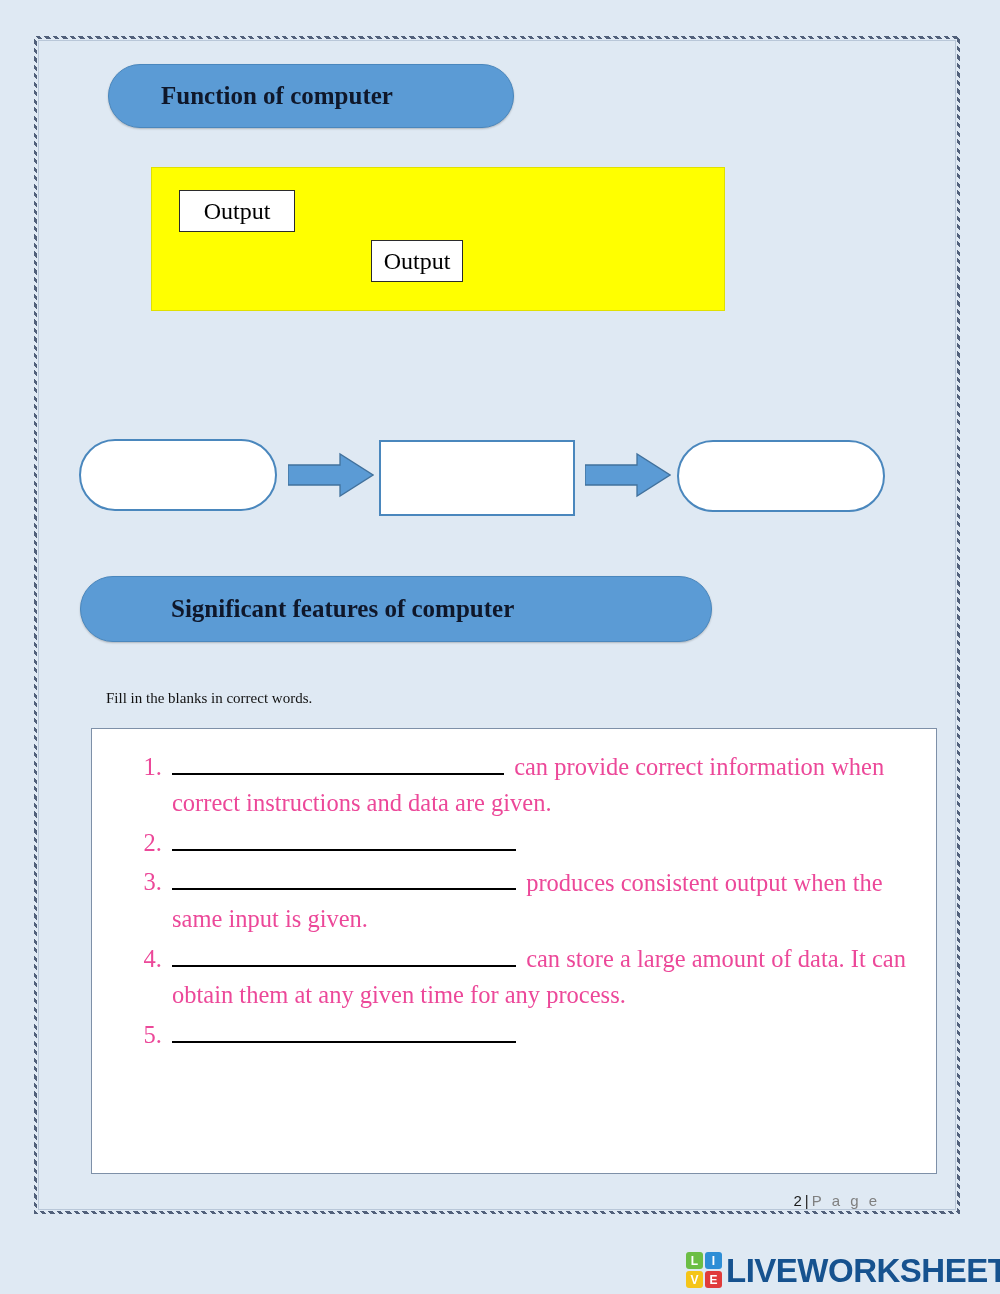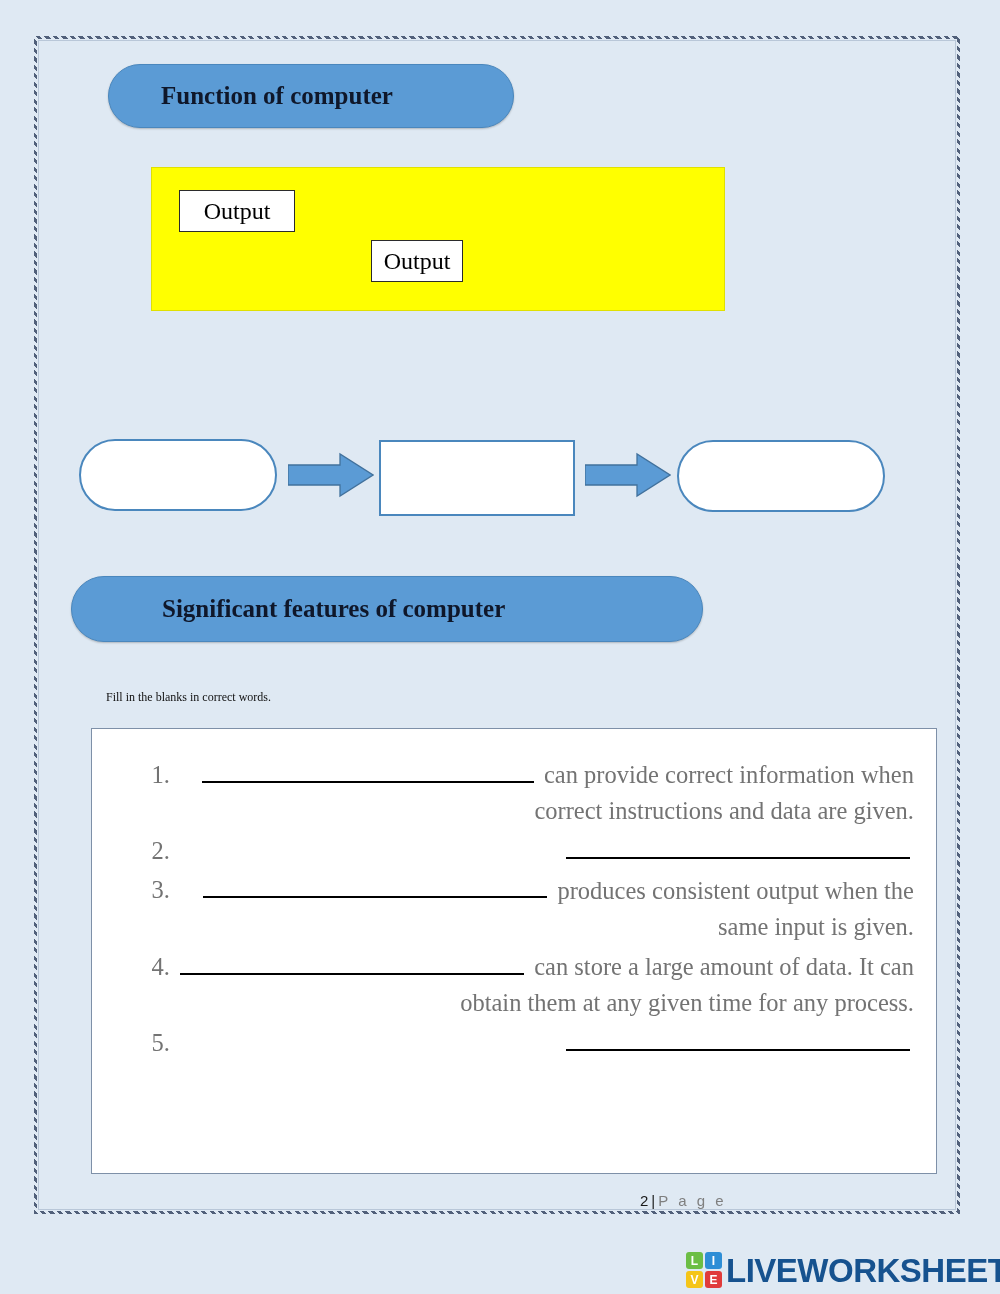--- a/index.html
+++ b/index.html
@@ -55,21 +55,21 @@
   #banner-function {
     left: 108px;
     top: 64px;
     width: 406px;
     height: 64px;
     font-size: 25px;
     padding-left: 52px;
     box-sizing: border-box;
   }
   #banner-features {
-    left: 71px;
+    left: 80px;
     top: 576px;
     width: 632px;
     height: 66px;
     font-size: 25px;
     padding-left: 90px;
     box-sizing: border-box;
   }
 
   
   #wordbank {
@@ -124,65 +124,64 @@
     height: 46px;
   }
   #flow-arrow-1 { left: 288px; top: 452px; }
   #flow-arrow-2 { left: 585px; top: 452px; }
 
   
   #instruction {
     position: absolute;
     left: 106px;
     top: 690px;
-    font-size: 12px;
+    font-size: 15px;
     color: #111;
     font-family: "Liberation Serif", serif;
   }
 
   
   #questions-box {
     position: absolute;
     left: 91px;
     top: 728px;
     width: 846px;
     height: 446px;
     background: #ffffff;
     border: 1px solid #7e90a8;
     box-sizing: border-box;
     padding: 14px 10px 10px 10px;
   }
   #questions-list {
     list-style: decimal;
-    margin: 12px;
+    margin: 4px;
     padding-left: 62px;
     font-size: 24.5px;
     line-height: 1.50;
-    color: #737373;
-    text-align: right;
+    color: #ec4899;
   }
   #questions-list li {
     margin: 0 0 1px 0;
     padding-left: 4px;
   }
   .blank {
     display: inline-block;
     border-bottom: 2px solid #000;
     vertical-align: baseline;
     height: 1.05em;
     margin-right: 4px;
   }
 
   
   #page-footer {
     position: absolute;
     left: 640px;
     top: 1192px;
     width: 240px;
-    text-align: left;
+    text-align: right;
     font-family: "Liberation Sans", sans-serif;
     font-size: 15px;
     color: #7f7f7f;
   }
   #page-footer .pg-num { color: #1a1a1a; font-weight: normal; }
   #page-footer .pg-sep { color: #1a1a1a; margin: 0 3px; }
   #page-footer .pg-word { letter-spacing: 3px; }
 
   
   #lw-logo {

